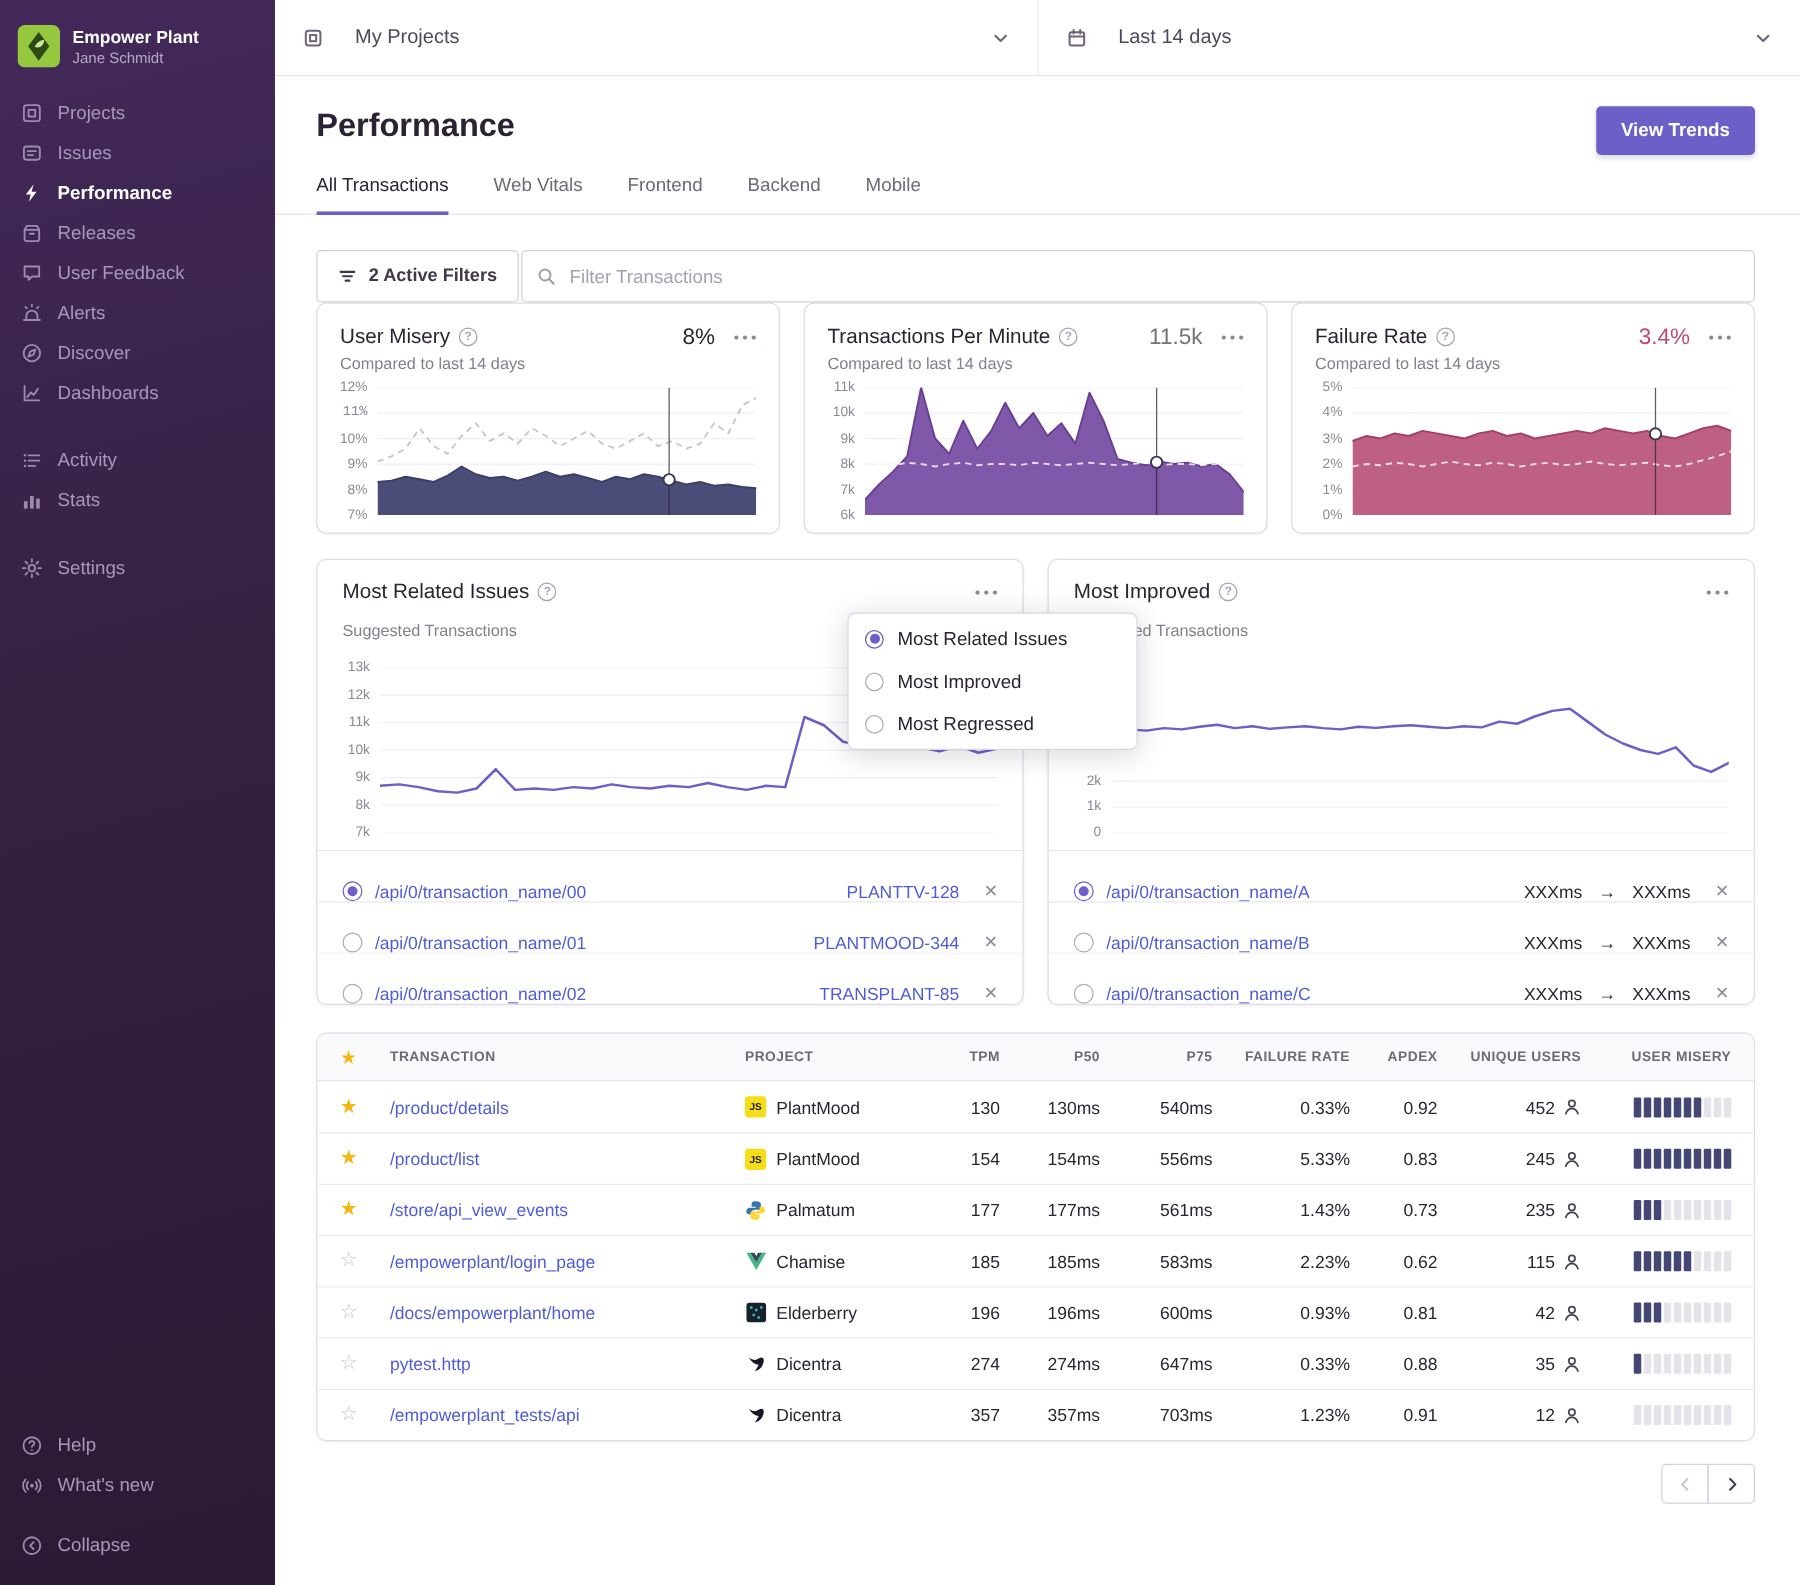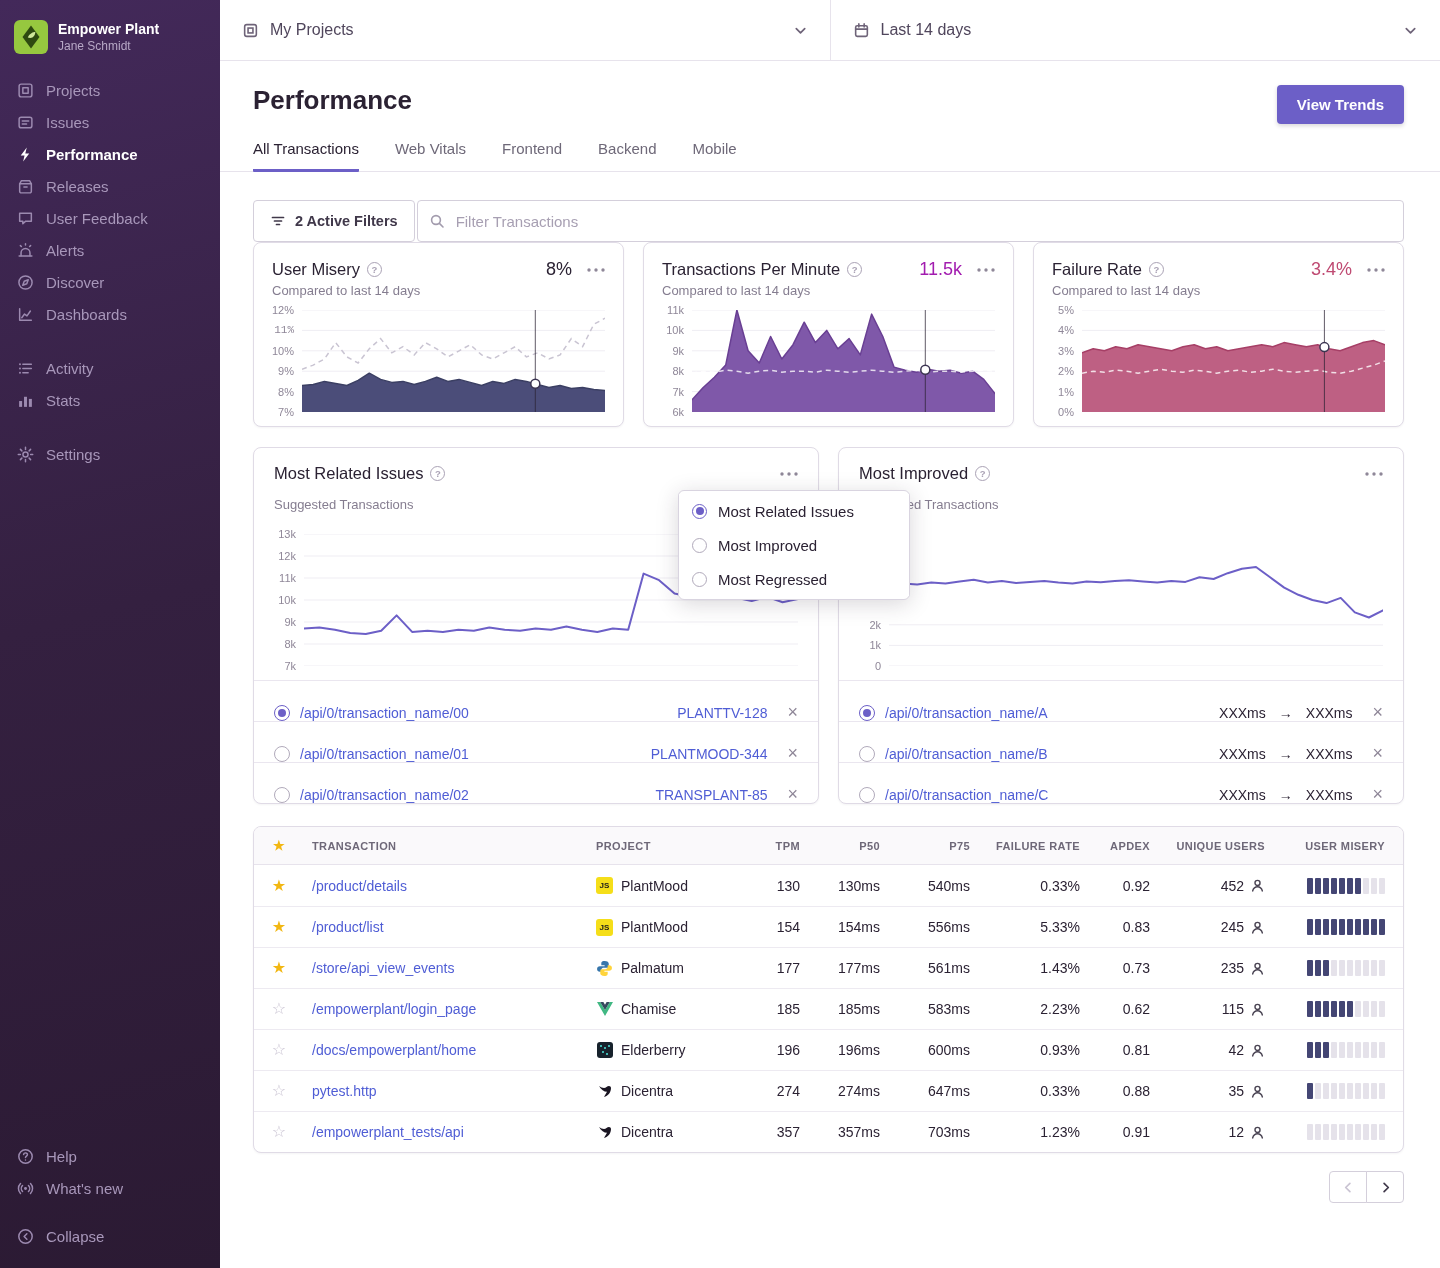--- a/index.html
+++ b/index.html
@@ -17,21 +17,21 @@
 .nav-item{display:flex;align-items:center;gap:12px;padding:7px 16px;font-size:15px;color:#a897ba;cursor:pointer;white-space:nowrap}
 .nav-item .nicon{width:18px;height:18px;display:flex;align-items:center;justify-content:center;color:#9c8ab0}
 .nav-item.active{color:#fff;font-weight:700}
 .nav-item.active .nicon{color:#fff}
 .spacer{flex:1}
 #nav-collapse{margin-top:16px;margin-bottom:0}
 
 
 .main{flex:1;display:flex;flex-direction:column;min-width:0}
 .topbar{height:61px;display:flex;border-bottom:1px solid #e7e3ec;background:#fff;flex:0 0 61px}
-.tsel{flex:1;display:flex;align-items:center;gap:11px;padding:0 22px;cursor:pointer}
+.tsel{flex:1;display:flex;align-items:center;gap:25px;padding:0 22px;cursor:pointer}
 .tsel + .tsel{border-left:1px solid #e7e3ec}
 .tlabel{flex:1;font-size:16px;color:#50465c}
 .ticon{color:#6e6378;display:flex}
 .chev{display:flex;color:#6e6378}
 
 .pagehead{display:flex;align-items:flex-start;justify-content:space-between;padding:24px 36px 0 33px}
 .pagehead h1{font-size:26px;font-weight:700;color:#2b2233}
 .btn-primary{background:#6c5fc7;color:#fff;border:none;border-radius:4px;padding:11px 20px;font-size:15px;font-weight:700;font-family:inherit;cursor:pointer;box-shadow:0 2px 4px rgba(43,34,51,.18)}
 .tabs{display:flex;gap:36px;padding:16px 36px 0 33px;border-bottom:1px solid #e7e3ec}
 .tab{padding-bottom:12px;font-size:15px;color:#6e6878;cursor:pointer;border-bottom:3px solid transparent;margin-bottom:-1px;border-radius:1px}
@@ -387,21 +387,21 @@
                   <circle cx="233.3" cy="73.8" r="4.5" fill="#fff" stroke="#3c3552" stroke-width="1.5"></circle>
                 </svg>
               </div>
             </div>
           </div>
           <div class="card mini">
             <div class="mhead">
               <span class="mtitle">Transactions Per Minute</span>
               <span class="qicon">?</span>
               <span class="sp"></span>
-              <span class="mvalue" style="color:#a21caf">11.5k</span>
+              <span class="mvalue" style="color:#737373">11.5k</span>
               <span class="dots">
                 <svg width="18" height="4" viewBox="0 0 18 4">
                   <g fill="#8f8798">
                     <circle cx="2" cy="2" r="1.7"></circle>
                     <circle cx="9" cy="2" r="1.7"></circle>
                     <circle cx="16" cy="2" r="1.7"></circle>
                   </g>
                 </svg>
               </span>
             </div>

